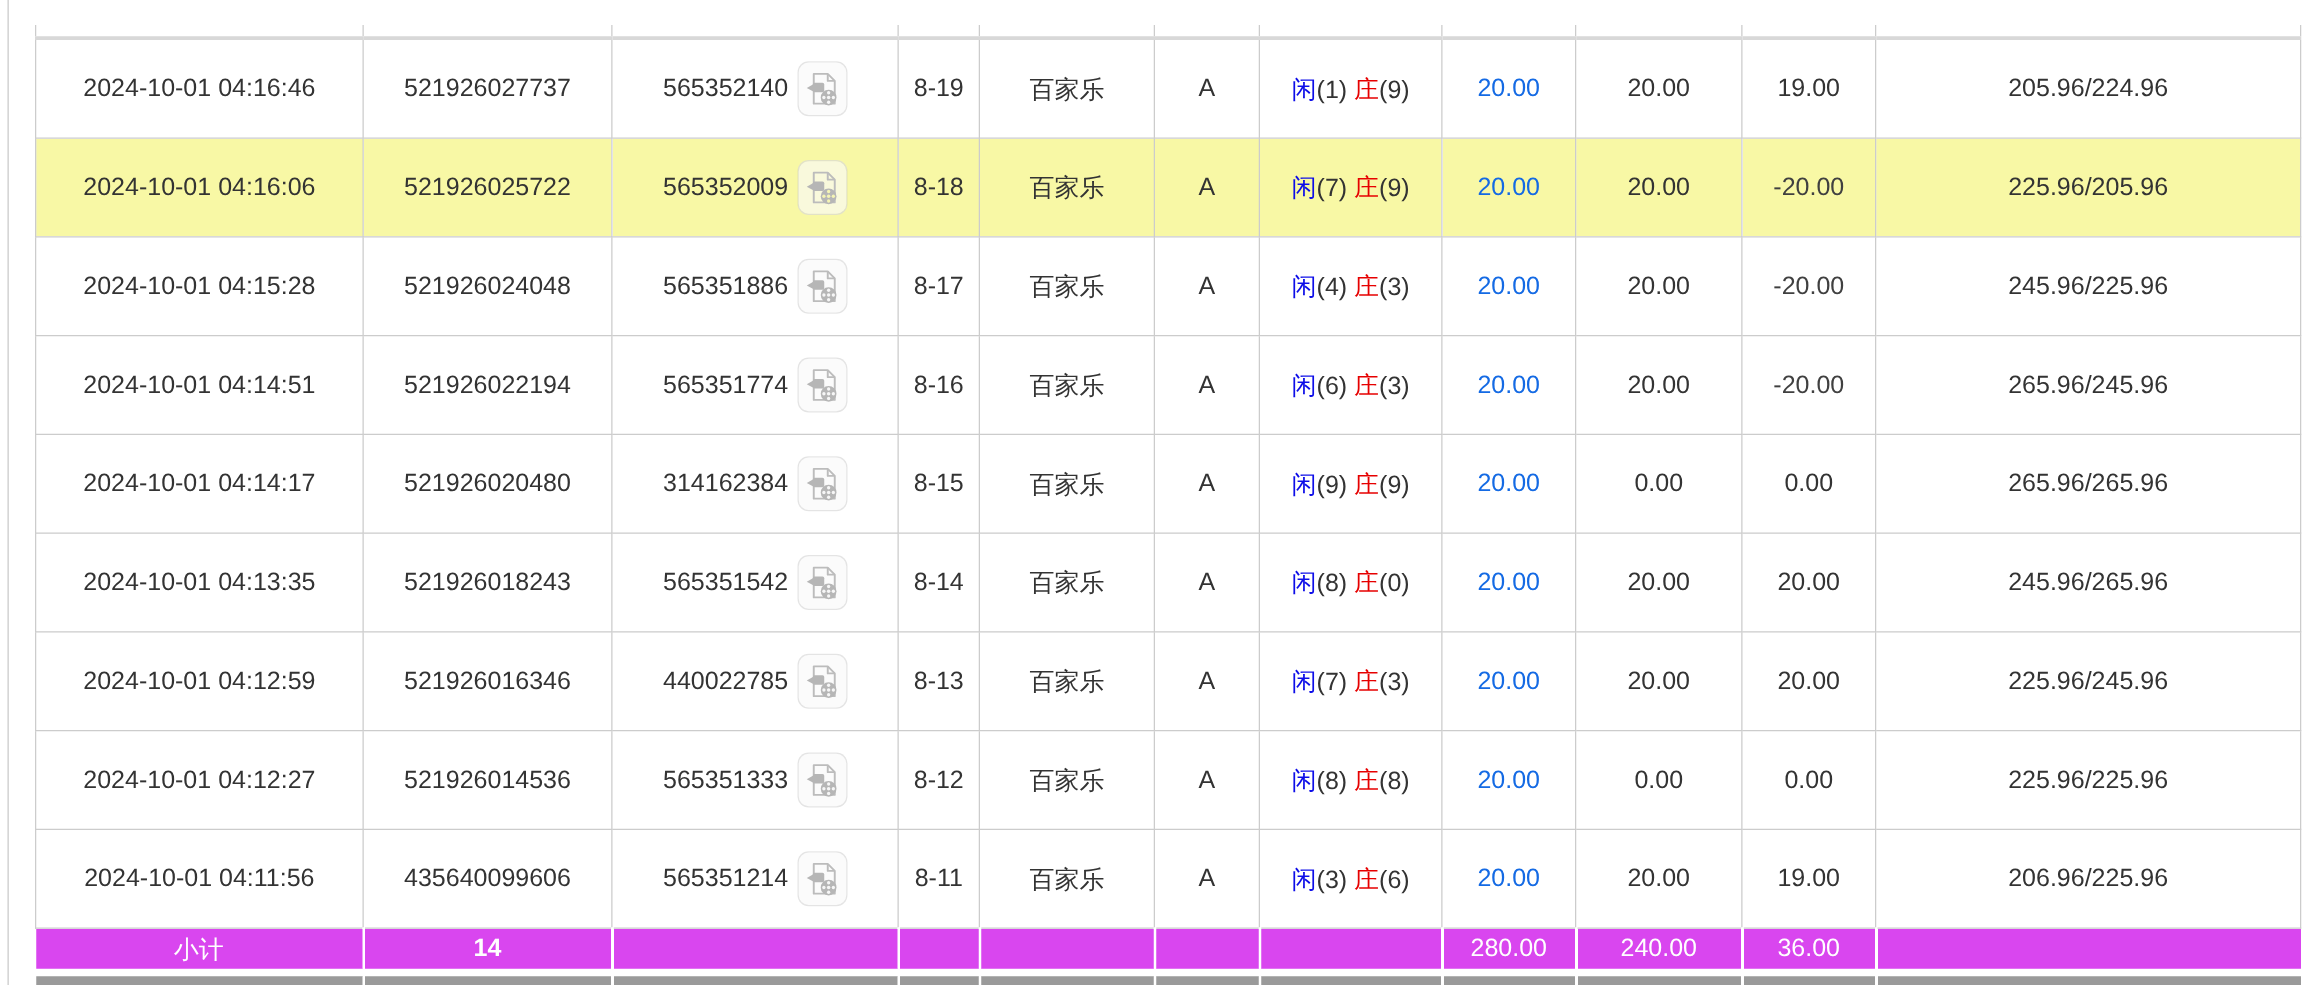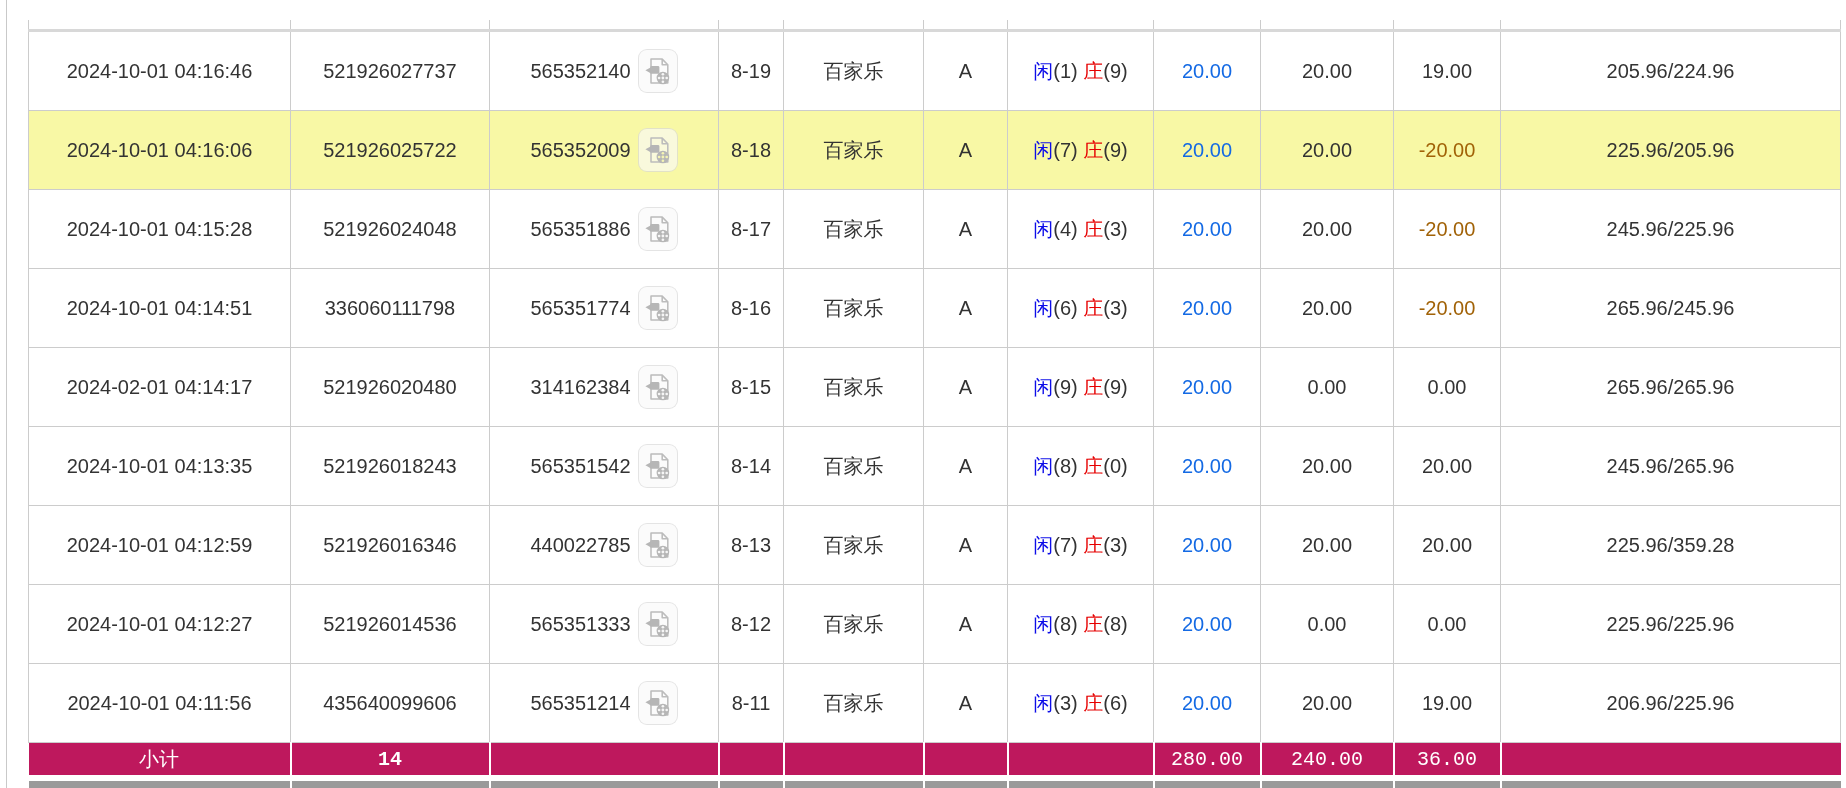--- a/index.html
+++ b/index.html
@@ -3,40 +3,40 @@
 <meta charset="utf-8">
 <style>
   html,body{margin:0;padding:0;width:1846px;height:788px;overflow:hidden;background:#fff;
     font-family:"Liberation Sans","DejaVu Sans",sans-serif;}
   .side-rule{position:absolute;left:6px;top:0;width:1px;height:788px;background:#c9c9c9;}
   table.records{position:absolute;left:28px;top:0;width:1812px;border-collapse:collapse;table-layout:fixed;margin-top:20px;}
   td{padding:0;margin:0;text-align:center;vertical-align:middle;font-size:20px;color:#333;overflow:hidden;white-space:nowrap;}
   tr.partial td{height:9px;border-left:1px solid #ccc;border-right:1px solid #ccc;border-bottom:3px solid #d8d8d8;background:#fff;}
   tr.data td{height:78px;border:1px solid #ccc;background:#fff;}
   tr.data.hl td{background:#f8f8a5;}
-  tr.subtotal td{height:32px;background:#be185d;color:#fff;border-left:2px solid #fff;border-right:2px solid #fff;border-top:1px solid #ccc;font-family:Liberation Mono, monospace;}
+  tr.subtotal td{height:32px;background:#d946ef;color:#fff;border-left:2px solid #fff;border-right:2px solid #fff;border-top:1px solid #ccc;}
   tr.subtotal td:first-child{border-left:none;}
   tr.subtotal td:last-child{border-right:none;}
   tr.subtotal .count{font-weight:bold;}
   tr.gap td{height:6px;background:#fff;border:none;}
   tr.totalstrip td{height:9px;background:#9a9a9a;border-left:2px solid #fff;border-right:2px solid #fff;border-top:none;border-bottom:none;}
   tr.totalstrip td:first-child{border-left:none;}
   tr.totalstrip td:last-child{border-right:none;}
   .vid-wrap{display:flex;align-items:center;justify-content:center;gap:7px;}
   .video-btn{width:40px;height:44px;border-radius:9px;border:1px solid rgba(0,0,0,0.09);
     background:rgba(249,249,249,0.65);display:flex;align-items:center;justify-content:center;cursor:pointer;padding:0;}
   .video-btn svg{display:block;}
   .page-line{fill:none;stroke:#bcbcbc;stroke-width:2.2;stroke-linejoin:round;}
   .glyph{fill:#b6b6b6;}
   .reel-hole{fill:#f6f6f6;}
   tr.hl .reel-hole{fill:#f4f4b4;}
   .c-xian{color:#0d0de8;}
   .c-zhuang{color:#e60000;}
   .c-bet{color:#146ae4;}
-  .neg{color:#a16207;}
+  .neg{color:#404040;}
 </style>
 </head>
 <body>
 
 <div class="side-rule"></div>
 
 <table class="records">
   <colgroup>
     <col style="width:262px">
       <col style="width:199px">
@@ -167,21 +167,21 @@
       <span class="c-xian">闲</span><span>(4)</span>
       <span class="c-zhuang">庄</span><span>(3)</span>
     </td>
     <td class="c-bet"><span>20.00</span></td>
     <td><span>20.00</span></td>
     <td><span class="neg">-20.00</span></td>
     <td><span>245.96/225.96</span></td>
   </tr>
       <tr class="data">
     <td><span>2024-10-01 04:14:51</span></td>
-    <td><span>336060111798</span></td>
+    <td><span>521926022194</span></td>
     <td>
       <div class="vid-wrap">
         <span>565351774</span>
         <button class="video-btn">
           <span>
             <svg width="28" height="32" viewBox="0 0 40 44">
               <path class="page-line" d="M10 5 h16 l8 8 v26 h-24 z"></path>
               <path class="page-line" d="M26 5 v8 h8"></path>
               <polygon class="glyph" points="2,21 10,16.5 10,25.5"></polygon>
               <rect class="glyph" x="9" y="15" width="13" height="11" rx="2"></rect>
@@ -202,21 +202,21 @@
     <td>
       <span class="c-xian">闲</span><span>(6)</span>
       <span class="c-zhuang">庄</span><span>(3)</span>
     </td>
     <td class="c-bet"><span>20.00</span></td>
     <td><span>20.00</span></td>
     <td><span class="neg">-20.00</span></td>
     <td><span>265.96/245.96</span></td>
   </tr>
       <tr class="data">
-    <td><span>2024-02-01 04:14:17</span></td>
+    <td><span>2024-10-01 04:14:17</span></td>
     <td><span>521926020480</span></td>
     <td>
       <div class="vid-wrap">
         <span>314162384</span>
         <button class="video-btn">
           <span>
             <svg width="28" height="32" viewBox="0 0 40 44">
               <path class="page-line" d="M10 5 h16 l8 8 v26 h-24 z"></path>
               <path class="page-line" d="M26 5 v8 h8"></path>
               <polygon class="glyph" points="2,21 10,16.5 10,25.5"></polygon>
@@ -307,21 +307,21 @@
     <td><span>8-13</span></td>
     <td><span>百家乐</span></td>
     <td><span>A</span></td>
     <td>
       <span class="c-xian">闲</span><span>(7)</span>
       <span class="c-zhuang">庄</span><span>(3)</span>
     </td>
     <td class="c-bet"><span>20.00</span></td>
     <td><span>20.00</span></td>
     <td><span>20.00</span></td>
-    <td><span>225.96/359.28</span></td>
+    <td><span>225.96/245.96</span></td>
   </tr>
       <tr class="data">
     <td><span>2024-10-01 04:12:27</span></td>
     <td><span>521926014536</span></td>
     <td>
       <div class="vid-wrap">
         <span>565351333</span>
         <button class="video-btn">
           <span>
             <svg width="28" height="32" viewBox="0 0 40 44">

